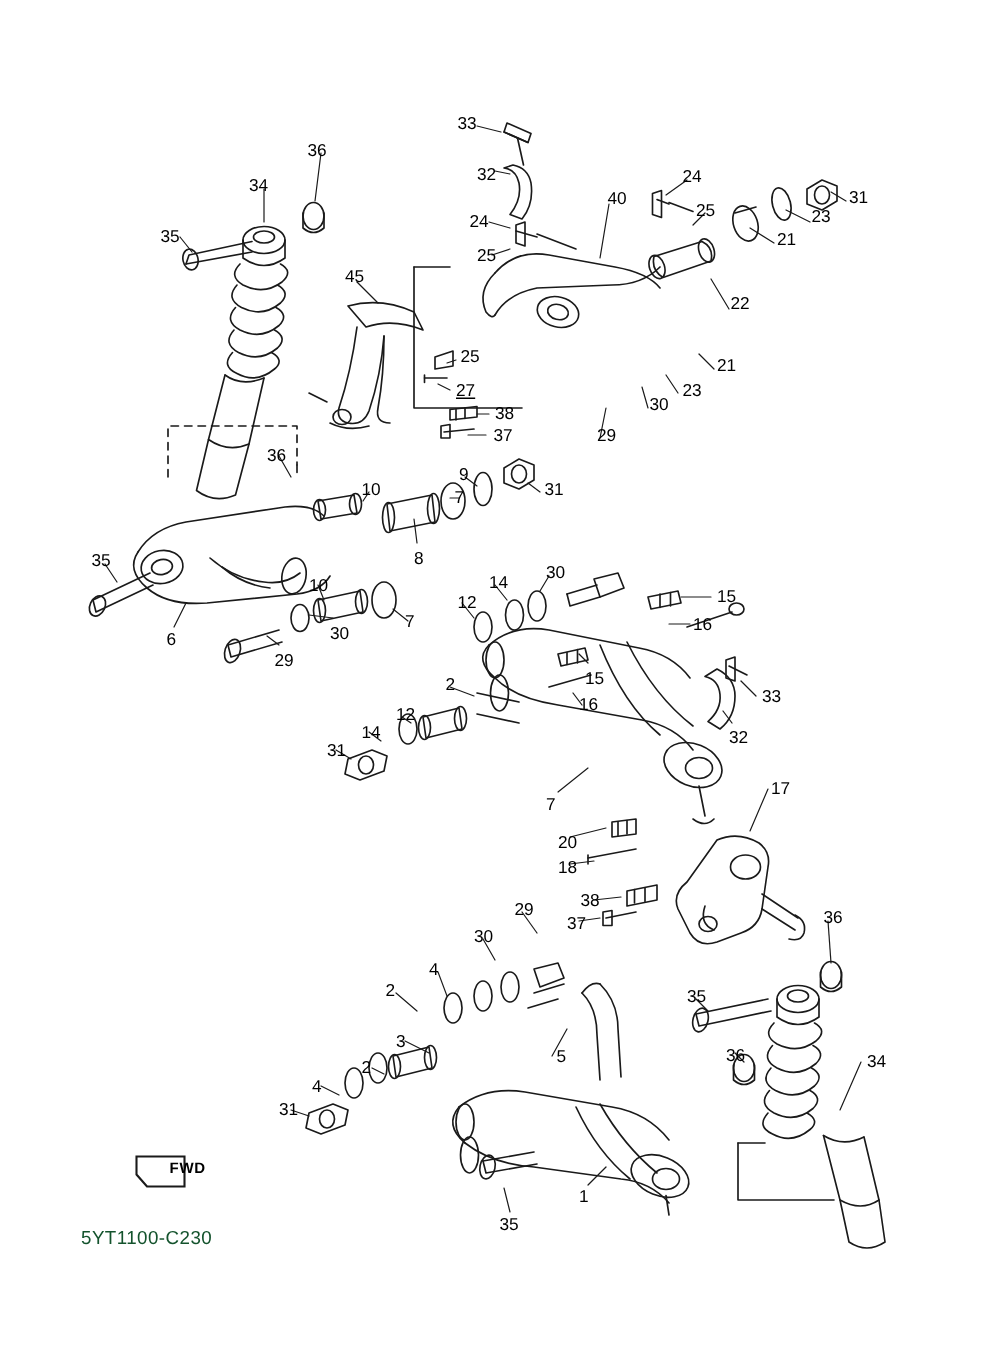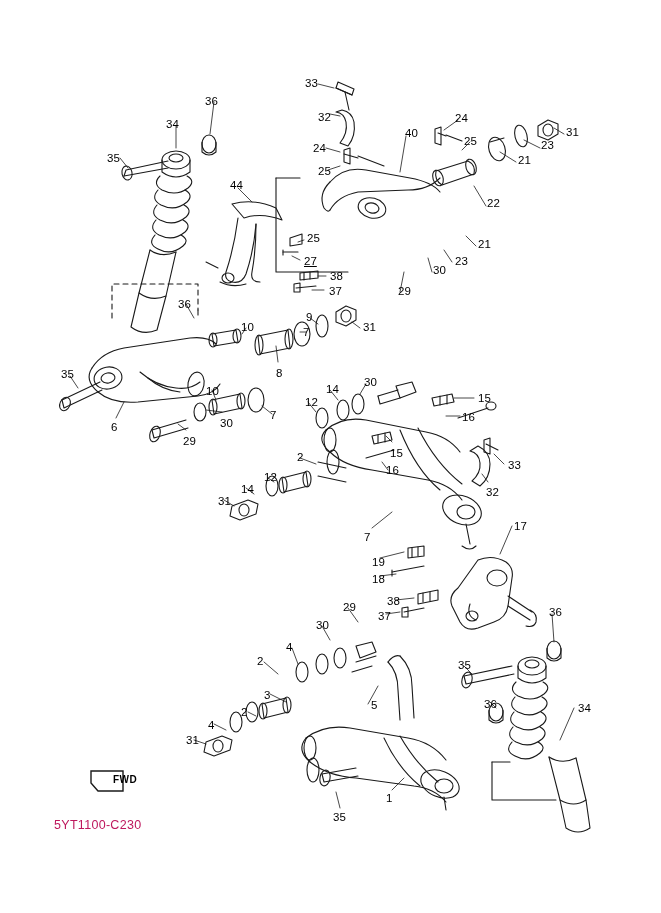--- a/index.html
+++ b/index.html
@@ -35,21 +35,21 @@
     white-space: nowrap;
     line-height: 1;
     letter-spacing: 0px;
   }
   #part-code {
     position: absolute;
     left: 54px;
     top: 818px;
     font-size: 12.5px;
     font-family: "Liberation Sans", sans-serif;
-    color: #be185d;
+    color: #14532d;
     letter-spacing: 0.3px;
   }
   #fwd-badge {
     position: absolute;
     left: 88px;
     top: 769px;
     width: 38px;
     height: 24px;
   }
   #fwd-badge .fwd-text {
@@ -451,21 +451,21 @@
       <div class="callout" style="left: 107px; top: 153px;">35</div>
       <div class="callout" style="left: 405px; top: 128px;">40</div>
       <div class="callout" style="left: 455px; top: 113px;">24</div>
       <div class="callout" style="left: 464px; top: 136px;">25</div>
       <div class="callout" style="left: 566px; top: 127px;">31</div>
       <div class="callout" style="left: 541px; top: 140px;">23</div>
       <div class="callout" style="left: 518px; top: 155px;">21</div>
       <div class="callout" style="left: 487px; top: 198px;">22</div>
       <div class="callout" style="left: 313px; top: 143px;">24</div>
       <div class="callout" style="left: 318px; top: 166px;">25</div>
-      <div class="callout" style="left: 230px; top: 180px;">44</div>
+      <div class="callout" style="left: 230px; top: 180px;">45</div>
       <div class="callout" style="left: 478px; top: 239px;">21</div>
       <div class="callout" style="left: 455px; top: 256px;">23</div>
       <div class="callout" style="left: 433px; top: 265px;">30</div>
       <div class="callout" style="left: 398px; top: 286px;">29</div>
       <div class="callout" style="left: 307px; top: 233px;">25</div>
       <div class="callout" style="left: 304px; top: 256px; text-decoration: underline;">27</div>
       <div class="callout" style="left: 330px; top: 271px;">38</div>
       <div class="callout" style="left: 329px; top: 286px;">37</div>
       <div class="callout" style="left: 178px; top: 299px;">36</div>
       <div class="callout" style="left: 363px; top: 322px;">31</div>
@@ -487,21 +487,21 @@
       <div class="callout" style="left: 390px; top: 448px;">15</div>
       <div class="callout" style="left: 386px; top: 465px;">16</div>
       <div class="callout" style="left: 297px; top: 452px;">2</div>
       <div class="callout" style="left: 264px; top: 472px;">12</div>
       <div class="callout" style="left: 241px; top: 484px;">14</div>
       <div class="callout" style="left: 218px; top: 496px;">31</div>
       <div class="callout" style="left: 508px; top: 460px;">33</div>
       <div class="callout" style="left: 486px; top: 487px;">32</div>
       <div class="callout" style="left: 364px; top: 532px;">7</div>
       <div class="callout" style="left: 514px; top: 521px;">17</div>
-      <div class="callout" style="left: 372px; top: 557px;">19</div>
+      <div class="callout" style="left: 372px; top: 557px;">20</div>
       <div class="callout" style="left: 372px; top: 574px;">18</div>
       <div class="callout" style="left: 387px; top: 596px;">38</div>
       <div class="callout" style="left: 378px; top: 611px;">37</div>
       <div class="callout" style="left: 343px; top: 602px;">29</div>
       <div class="callout" style="left: 316px; top: 620px;">30</div>
       <div class="callout" style="left: 286px; top: 642px;">4</div>
       <div class="callout" style="left: 257px; top: 656px;">2</div>
       <div class="callout" style="left: 264px; top: 690px;">3</div>
       <div class="callout" style="left: 371px; top: 700px;">5</div>
       <div class="callout" style="left: 208px; top: 720px;">4</div>

